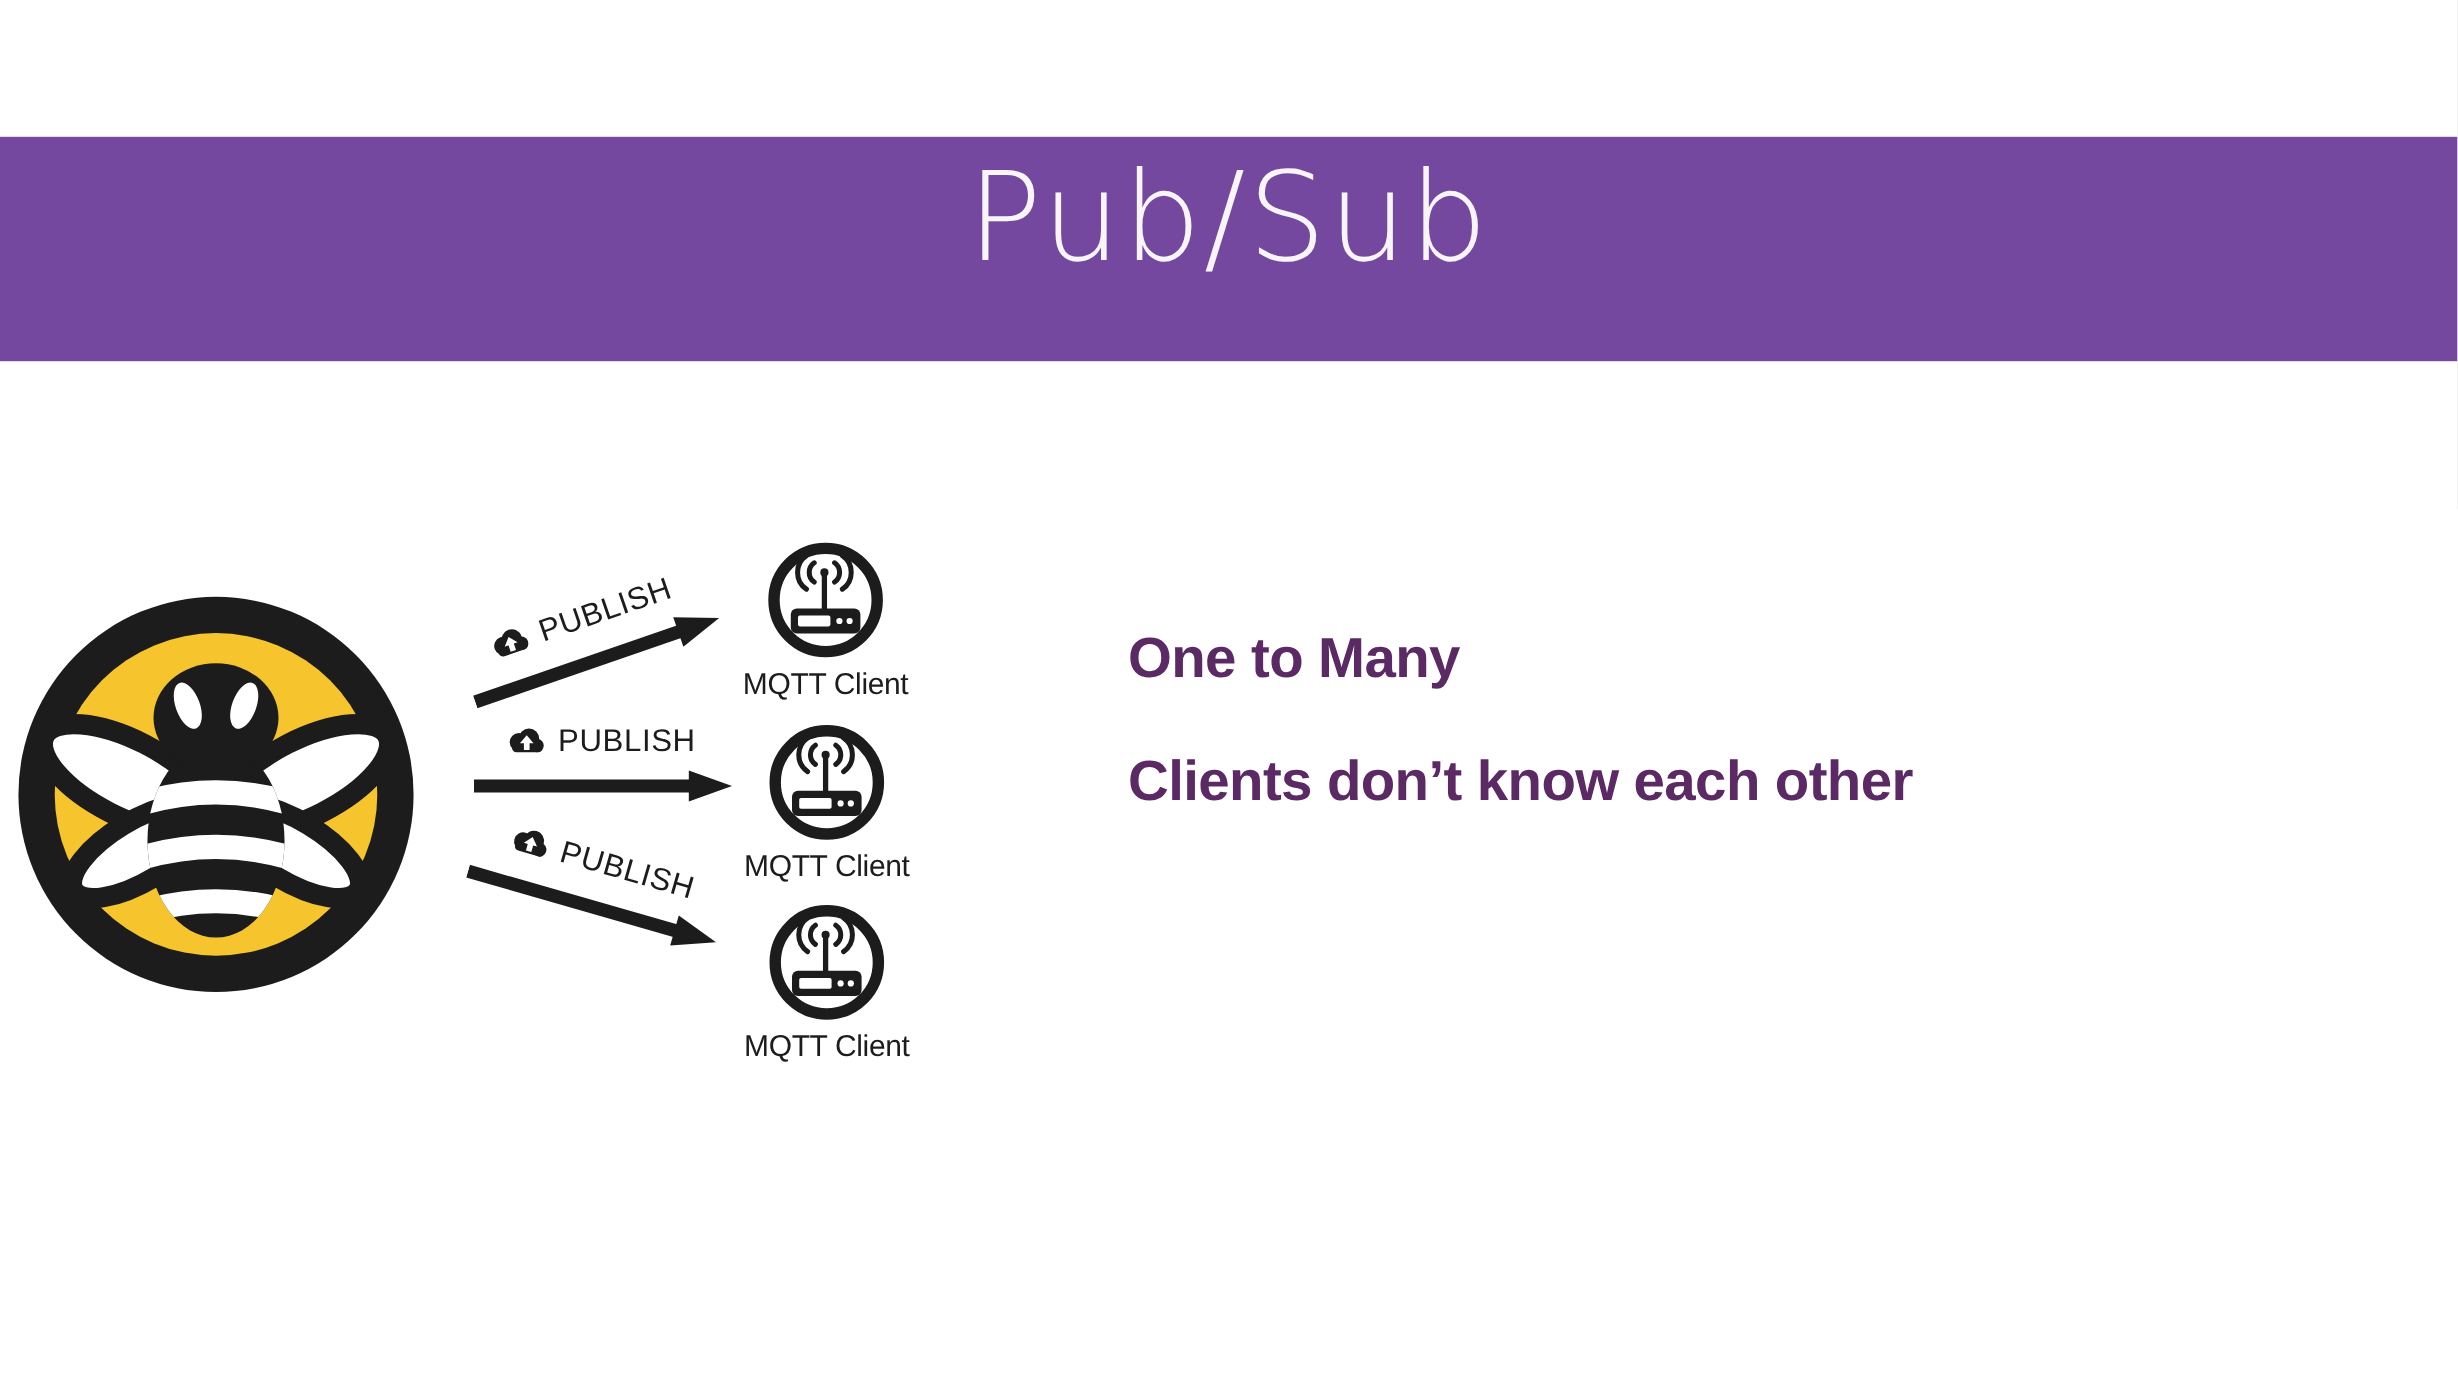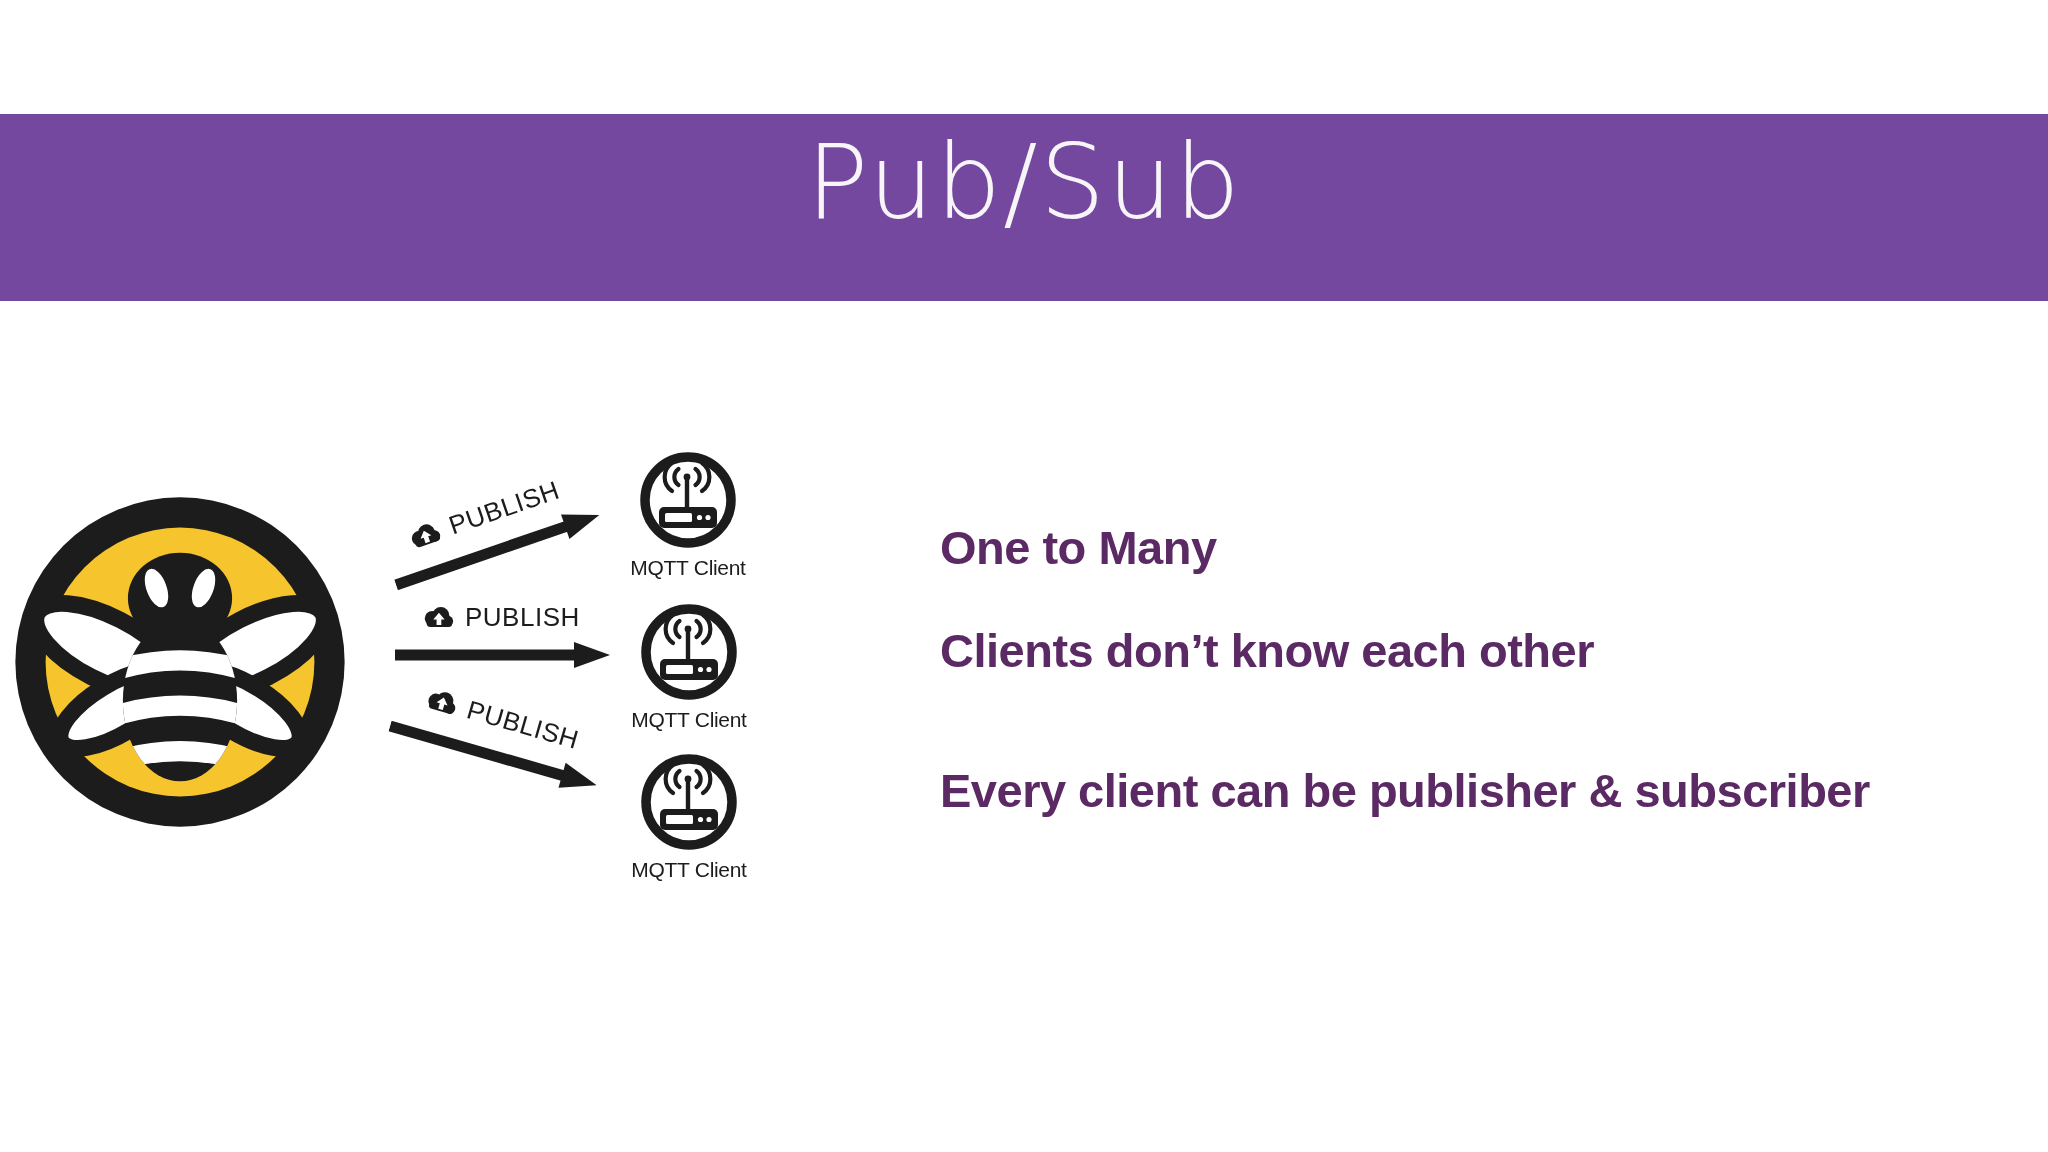--- a/index.html
+++ b/index.html
@@ -47,21 +47,21 @@
     font-size:26px;color:var(--ink);letter-spacing:.5px;font-weight:400;
     white-space:nowrap;
   }
   
   .client{position:absolute;width:180px;text-align:center;}
   .client-1{left:598px;top:450px;}
   .client-2{left:599px;top:602px;}
   .client-3{left:599px;top:752px;}
   .client-icon{width:100px;height:100px;display:block;margin:0 auto;}
   .client-label{
-    margin-top:6px;font-size:21px;font-weight:500;color:var(--ink);
+    margin-top:6px;font-size:25px;font-weight:500;color:var(--ink);
     white-space:nowrap;letter-spacing:-0.3px;
   }
   
   .bullet{
     position:absolute;left:940px;color:var(--bullet-text);
     font-size:47px;font-weight:700;letter-spacing:-0.5px;white-space:nowrap;
   }
   .bullet-1{top:520px;}
   .bullet-2{top:623px;}
   .bullet-3{top:763px;}
@@ -215,15 +215,14 @@
       <rect class="fill-ink" x="21" y="57" width="58" height="21" rx="5"></rect>
       <rect class="fill-white" x="27" y="63" width="27" height="9" rx="1.5"></rect>
       <circle class="fill-white" cx="61.5" cy="67.5" r="2.6"></circle>
       <circle class="fill-white" cx="70" cy="67.5" r="2.6"></circle>
     </svg>
     <div class="client-label">MQTT Client</div>
   </div>
 
   <div class="bullet bullet-1">One to Many</div>
   <div class="bullet bullet-2">Clients don’t know each other</div>
-  <div class="bullet bullet-3">Every client can be publisher &amp; subscriber</div>
 
 </div>
 
 </body></html>

